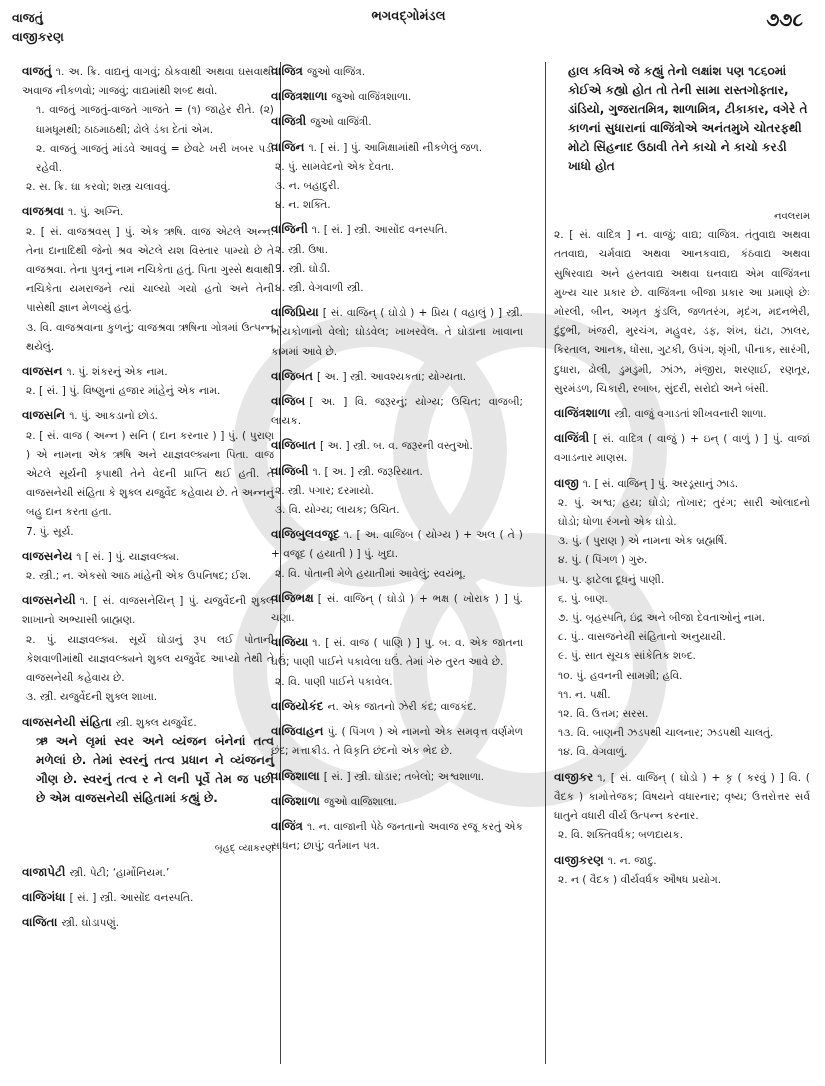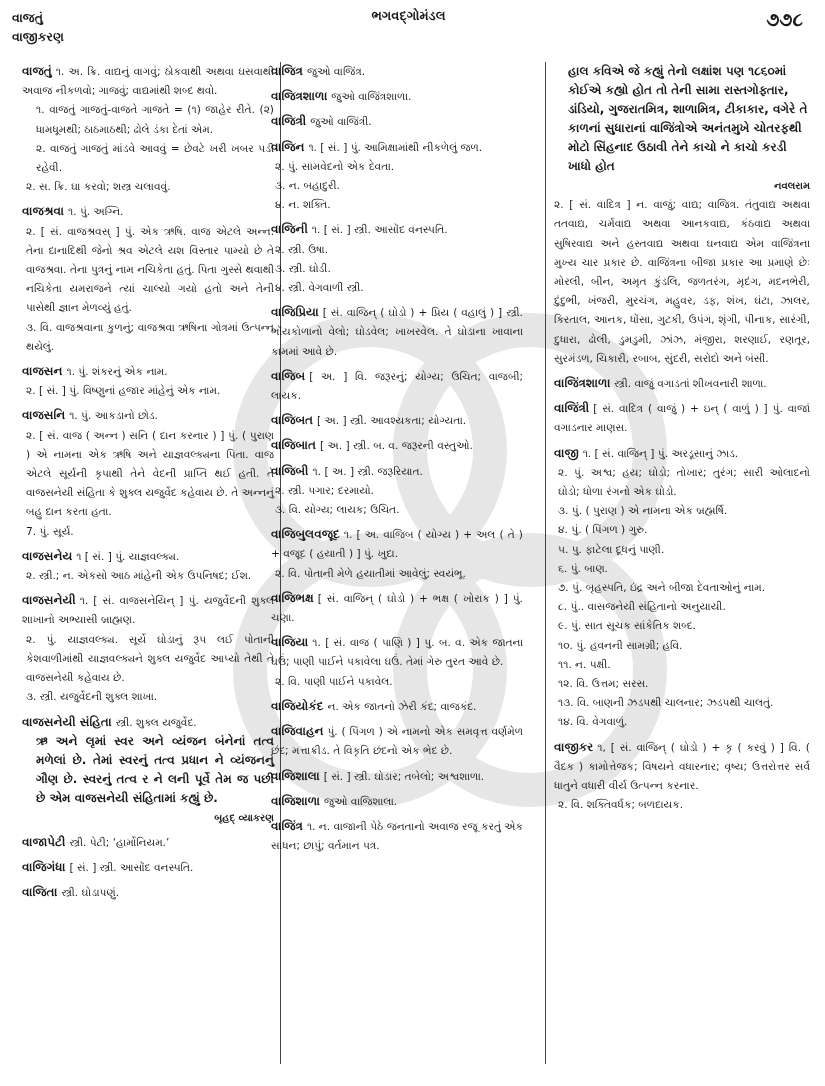--- a/index.html
+++ b/index.html
@@ -19,21 +19,21 @@
   .col-right { left: 554px; width: 256px; }
   .divider { position: absolute; top: 62px; height: 1002px; width: 1px; background: #444; }
   .div1 { left: 280px; }
   .div2 { left: 545px; }
   .entry { margin: 0 0 6px 0; text-align: justify; }
   .entry .hw { font-weight: bold; font-size: 12px; margin-right: 4px; }
   .sense { display: block; padding-left: 4px; text-indent: 0; }
   .sense.idiom { padding-left: 14px; }
   .sense.cont { padding-left: 0; }
   .quote { display: block; font-size: 12px; font-weight: bold; padding-left: 14px; line-height: 19px; }
-  .src { display: block; text-align: right; font-size: 10px; font-weight: bold; }
+  .src { display: block; text-align: right; font-size: 10px; font-weight: normal; margin-top: 30px; }
 </style>
 </head>
 <body>
 
 <svg class="watermark" viewBox="0 0 500 620">
   <g fill="none" stroke="#e6e6e6" stroke-width="34">
     <circle cx="170" cy="200" r="120"></circle>
     <circle cx="330" cy="200" r="120"></circle>
     <circle cx="170" cy="420" r="120"></circle>
     <circle cx="330" cy="420" r="120"></circle>
@@ -62,24 +62,24 @@
     <div class="entry"><span class="hw">વાજસનેયી સંહિતા</span><span class="">સ્ત્રી. શુક્લ યજુર્વેદ.</span><span class="quote">ઋ અને લૃમાં સ્વર અને વ્યંજન બંનેનાં તત્વ મળેલાં છે. તેમાં સ્વરનું તત્વ પ્રધાન ને વ્યંજનનું ગૌણ છે. સ્વરનું તત્વ ર ને લની પૂર્વે તેમ જ પછી છે એમ વાજસનેયી સંહિતામાં કહ્યું છે.</span><span class="src">બૃહદ્ વ્યાકરણ</span></div>
     <div class="entry"><span class="hw">વાજાપેટી</span><span class="">સ્ત્રી. પેટી; ‘હાર્મોનિયમ.’</span></div>
     <div class="entry"><span class="hw">વાજિગંધા</span><span class="">[ સં. ] સ્ત્રી. આસોંદ વનસ્પતિ.</span></div>
     <div class="entry"><span class="hw">વાજિતા</span><span class="">સ્ત્રી. ઘોડાપણું.</span></div>
   </div>
 <div class="col col-mid" id="col-mid">
     <div class="entry"><span class="hw">વાજિત્ર</span><span class="">જુઓ વાજિંત્ર.</span></div>
     <div class="entry"><span class="hw">વાજિત્રશાળા</span><span class="">જુઓ વાજિંત્રશાળા.</span></div>
     <div class="entry"><span class="hw">વાજિત્રી</span><span class="">જુઓ વાજિંત્રી.</span></div>
     <div class="entry"><span class="hw">વાજિન</span><span class="">૧. [ સં. ] પું. આમિક્ષામાંથી નીકળેલું જળ.</span><span class="sense">૨. પું. સામવેદનો એક દેવતા.</span><span class="sense">૩. ન. બહાદુરી.</span><span class="sense">૪. ન. શક્તિ.</span></div>
-    <div class="entry"><span class="hw">વાજિની</span><span class="">૧. [ સં. ] સ્ત્રી. આસોંદ વનસ્પતિ.</span><span class="sense">૨. સ્ત્રી. ઉષા.</span><span class="sense">૩. સ્ત્રી. ઘોડી.</span><span class="sense">૪. સ્ત્રી. વેગવાળી સ્ત્રી.</span></div>
+    <div class="entry"><span class="hw">વાજિની</span><span class="">૧. [ સં. ] સ્ત્રી. આસોંદ વનસ્પતિ.</span><span class="sense">૨. સ્ત્રી. ઉષા.</span><span class="sense">9. સ્ત્રી. ઘોડી.</span><span class="sense">૪. સ્ત્રી. વેગવાળી સ્ત્રી.</span></div>
     <div class="entry"><span class="hw">વાજિપ્રિયા</span><span class="">[ સં. વાજિન્ ( ઘોડો ) + પ્રિય ( વહાલું ) ] સ્ત્રી. ભોંયકોળાનો વેલો; ઘોડવેલ; ખાખરવેલ. તે ઘોડાના ખાવાના કામમાં આવે છે.</span></div>
+    <div class="entry"><span class="hw">વાજિબત</span><span class="">[ અ. ] સ્ત્રી. આવશ્યકતા; યોગ્યતા.</span></div>
     <div class="entry"><span class="hw">વાજિબ</span><span class="">[ અ. ] વિ. જરૂરનું; યોગ્ય; ઉચિત; વાજબી; લાયક.</span></div>
-    <div class="entry"><span class="hw">વાજિબત</span><span class="">[ અ. ] સ્ત્રી. આવશ્યકતા; યોગ્યતા.</span></div>
     <div class="entry"><span class="hw">વાજિબાત</span><span class="">[ અ. ] સ્ત્રી. બ. વ. જરૂરની વસ્તુઓ.</span></div>
     <div class="entry"><span class="hw">વાજિબી</span><span class="">૧. [ અ. ] સ્ત્રી. જરૂરિયાત.</span><span class="sense">૨. સ્ત્રી. પગાર; દરમાયો.</span><span class="sense">૩. વિ. યોગ્ય; લાયક; ઉચિત.</span></div>
     <div class="entry"><span class="hw">વાજિબુલવજૂદ</span><span class="">૧. [ અ. વાજિબ ( યોગ્ય ) + અલ ( તે ) + વજૂદ ( હયાતી ) ] પું. ખુદા.</span><span class="sense">૨. વિ. પોતાની મેળે હયાતીમાં આવેલું; સ્વયંભૂ.</span></div>
     <div class="entry"><span class="hw">વાજિભક્ષ</span><span class="">[ સં. વાજિન્ ( ઘોડો ) + ભક્ષ ( ખોરાક ) ] પું. ચણા.</span></div>
     <div class="entry"><span class="hw">વાજિયા</span><span class="">૧. [ સં. વાજ ( પાણિ ) ] પુ. બ. વ. એક જાતના ઘઉં; પાણી પાઈને પકાવેલા ઘઉં. તેમાં ગેરુ તુરત આવે છે.</span><span class="sense">૨. વિ. પાણી પાઈને પકાવેલ.</span></div>
     <div class="entry"><span class="hw">વાજિયોકંદ</span><span class="">ન. એક જાતનો ઝેરી કંદ; વાજકંદ.</span></div>
     <div class="entry"><span class="hw">વાજિવાહન</span><span class="">પું. ( પિંગળ ) એ નામનો એક સમવૃત્ત વર્ણમેળ છંદ; મત્તાક્રીડ. તે વિકૃતિ છંદનો એક ભેદ છે.</span></div>
     <div class="entry"><span class="hw">વાજિશાલા</span><span class="">[ સં. ] સ્ત્રી. ઘોડાર; તબેલો; અશ્વશાળા.</span></div>
     <div class="entry"><span class="hw">વાજિશાળા</span><span class="">જુઓ વાજિશાલા.</span></div>
     <div class="entry"><span class="hw">વાજિંત્ર</span><span class="">૧. ન. વાજાની પેઠે જનતાનો અવાજ રજૂ કરતું એક સાધન; છાપું; વર્તમાન પત્ર.</span></div>
@@ -90,14 +90,15 @@
     <span class="src">નવલરામ</span>
   </div>
   <div class="entry">
     <span class="sense cont">૨. [ સં. વાદિત્ર ] ન. વાજું; વાદ્ય; વાજિત્ર. તંતુવાદ્ય અથવા તતવાદ્ય, ચર્મવાદ્ય અથવા આનકવાદ્ય, કંઠવાદ્ય અથવા સુષિરવાદ્ય અને હસ્તવાદ્ય અથવા ઘનવાદ્ય એમ વાજિંત્રના મુખ્ય ચાર પ્રકાર છે. વાજિંત્રના બીજા પ્રકાર આ પ્રમાણે છેઃ મોરલી, બીન, અમૃત કુંડલિ, જળતરંગ, મૃદંગ, મદનભેરી, દુંદુભી, ખંજરી, મુરચંગ, મહુવર, ડફ, શંખ, ઘંટા, ઝાલર, કિરતાલ, આનક, ધોંસા, ગુટકી, ઉપંગ, શૃંગી, પીનાક, સારંગી, દુધારા, ઢોલી, ડુમડુમી, ઝાંઝ, મંજીરા, શરણાઈ, રણતૂર, સુરમંડળ, ચિકારી, રબાબ, સુંદરી, સરોદો અને બંસી.</span>
   </div>
   <div id="col-right-entries">
       <div class="entry"><span class="hw">વાજિંત્રશાળા</span><span class="">સ્ત્રી. વાજું વગાડતાં શીખવનારી શાળા.</span></div>
       <div class="entry"><span class="hw">વાજિંત્રી</span><span class="">[ સં. વાદિત્ર ( વાજું ) + ઇન્ ( વાળું ) ] પું. વાજાં વગાડનાર માણસ.</span></div>
       <div class="entry"><span class="hw">વાજી</span><span class="">૧. [ સં. વાજિન્ ] પું. અરડૂસાનું ઝાડ.</span><span class="sense">૨. પું. અશ્વ; હય; ઘોડો; તોખાર; તુરંગ; સારી ઓલાદનો ઘોડો; ધોળા રંગનો એક ઘોડો.</span><span class="sense">૩. પું. ( પુરાણ ) એ નામના એક બ્રહ્મર્ષિ.</span><span class="sense">૪. પું. ( પિંગળ ) ગુરુ.</span><span class="sense">૫. પુ. ફાટેલા દૂધનું પાણી.</span><span class="sense">૬. પું. બાણ.</span><span class="sense">૭. પું. બૃહસ્પતિ, ઇંદ્ર અને બીજા દેવતાઓનું નામ.</span><span class="sense">૮. પું.. વાસજનેયી સંહિતાનો અનુયાયી.</span><span class="sense">૯. પું. સાત સૂચક સાંકેતિક શબ્દ.</span><span class="sense">૧૦. પું. હવનની સામગ્રી; હવિ.</span><span class="sense">૧૧. ન. પક્ષી.</span><span class="sense">૧૨. વિ. ઉત્તમ; સરસ.</span><span class="sense">૧૩. વિ. બાણની ઝડપથી ચાલનાર; ઝડપથી ચાલતું.</span><span class="sense">૧૪. વિ. વેગવાળું.</span></div>
       <div class="entry"><span class="hw">વાજીકર</span><span class="">૧, [ સં. વાજિન્ ( ઘોડો ) + કૃ ( કરવું ) ] વિ. ( વૈદક ) કામોત્તેજક; વિષયને વધારનાર; વૃષ્ય; ઉત્તરોત્તર સર્વ ધાતુને વધારી વીર્ય ઉત્પન્ન કરનાર.</span><span class="sense">૨. વિ. શક્તિવર્ધક; બળદાયક.</span></div>
+      <div class="entry"><span class="hw">વાજીકરણ</span><span class="">૧. ન. જાદુ.</span><span class="sense">૨. ન ( વૈદક ) વીર્યવર્ધક ઔષધ પ્રયોગ.</span></div>
     </div>
 </div>
 
 </body></html>

